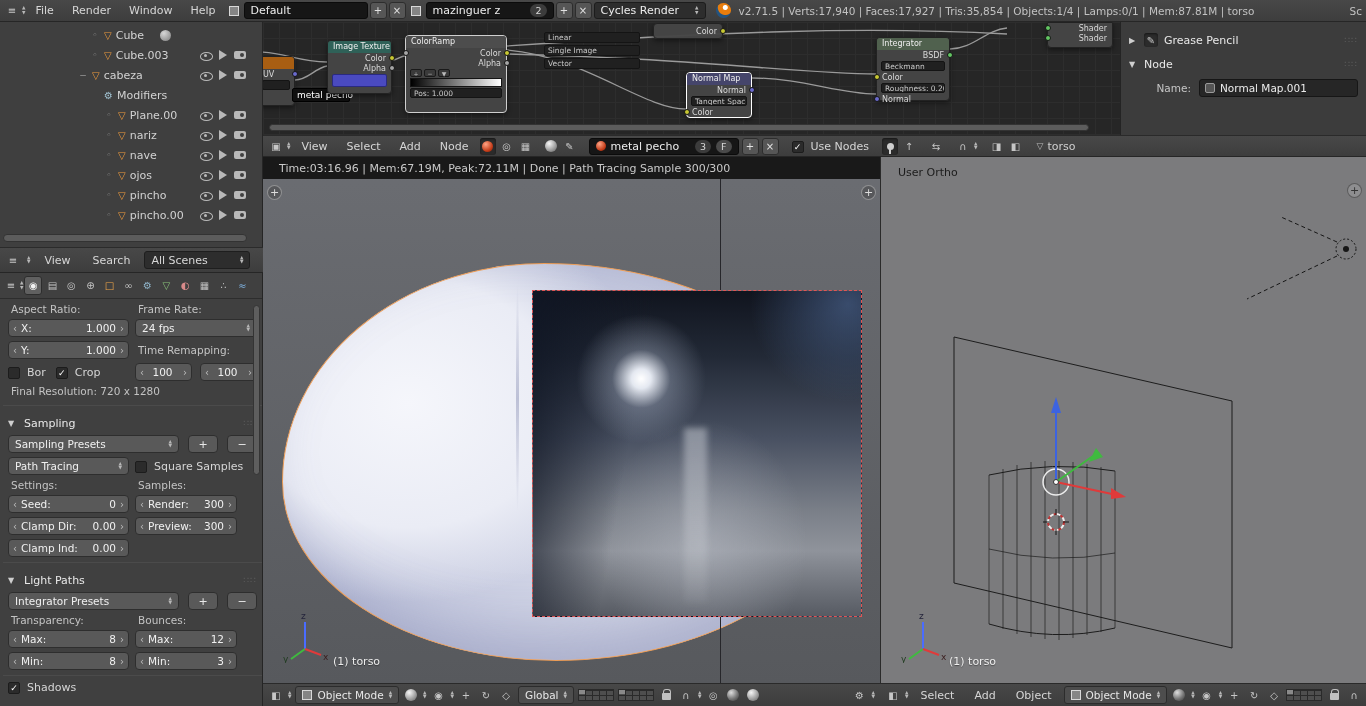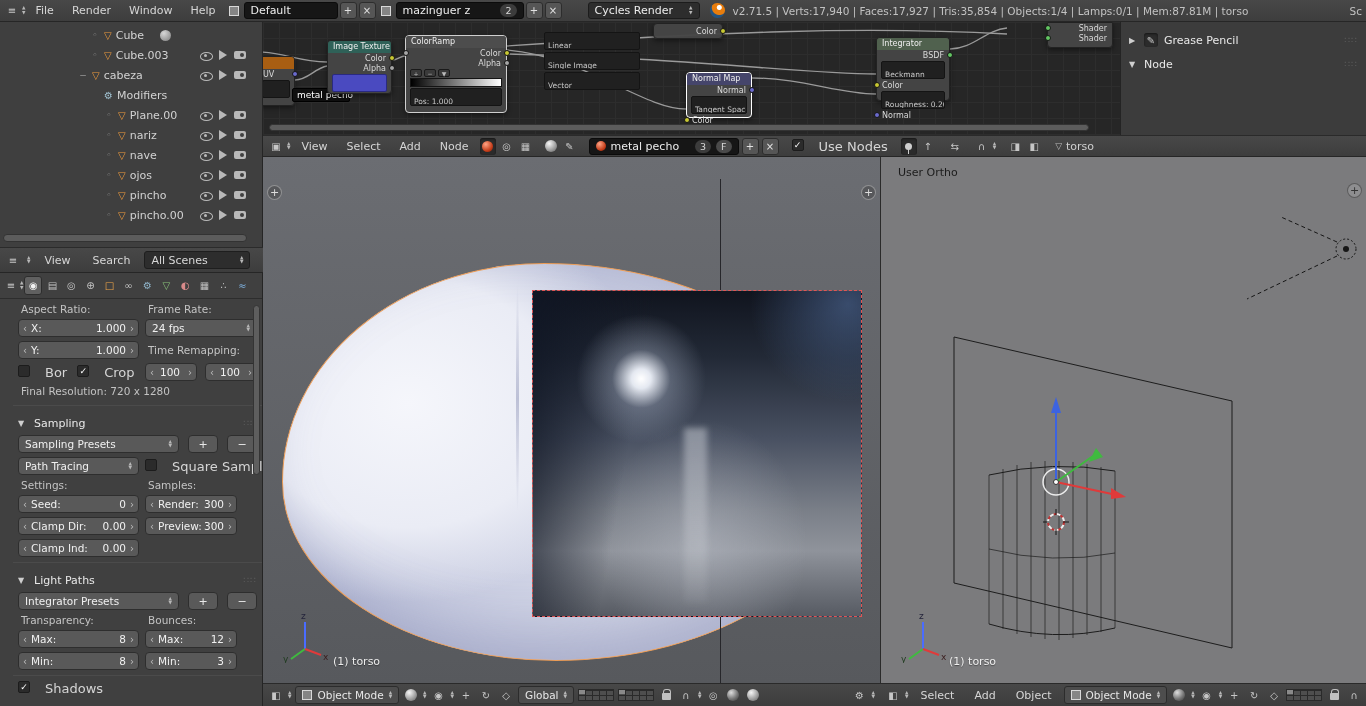--- a/index.html
+++ b/index.html
@@ -46,56 +46,56 @@
   .i-cam::after{content:"";position:absolute;right:2px;top:2px;width:4px;height:4px;background:#3f3f3f;border-radius:50%}
   .mat-dot{width:11px;height:11px;border-radius:50%;background:radial-gradient(circle at 35% 30%,#d6d6d6,#7c7c7c);margin-left:12px;flex:none}
   .hscroll{position:absolute;left:3px;top:212px;width:244px;height:8px;background:#5c5c5c;border:1px solid #333;border-radius:4px}
   #outliner-h{left:0;top:247px;width:263px;height:26px;display:flex;align-items:center;gap:6px;padding:0 5px;border-top:1px solid #2b2b2b}
   .dd{background:#2d2d2d;border:1px solid #1e1e1e;border-radius:3px;height:18px;display:inline-flex;align-items:center;padding:0 6px;gap:6px;color:#d8d8d8;white-space:nowrap;flex:none}
   
   #props{left:0;top:273px;width:263px;height:433px;background:#404040;border-right:1px solid #252525;overflow:hidden}
   #props-h{height:26px;display:flex;gap:1px;align-items:center;padding:0 3px;border-bottom:1px solid #2d2d2d}
   .ptab{width:18px;height:19px;display:inline-flex;align-items:center;justify-content:center;font-size:10px;color:#c3c3c3;border-radius:3px;flex:none}
   .ptab.active{background:#606060;border:1px solid #2d2d2d;color:#f2f2f2}
-  #props-content{height:407px;overflow:hidden;padding:4px 5px 0 18px}
+  #props-content{height:407px;overflow:hidden;padding:4px 5px 0 8px}
   .row2{display:flex;gap:6px;margin-bottom:4px}
   .col-l{width:121px;flex:none;display:flex}
   .col-r{flex:1;display:flex}
   .plabel{font-size:10.5px;color:#c3c3c3;padding-left:3px}
   .lblrow{height:15px;margin-bottom:1px}
   .stp{background:#595959;border:1px solid #2e2e2e;border-radius:4px;height:18px;display:flex;align-items:center;padding:0 2px;color:#f0f0f0;font-size:10.5px;flex:1}
   .stp::before{content:"‹";color:#bdbdbd;font-size:10px;padding:0 2px}
   .stp::after{content:"›";color:#bdbdbd;font-size:10px;padding:0 2px}
   .stp .l{flex:1;padding-left:2px}
   .stp .v{padding-right:2px}
   .stp.center .v{flex:1;text-align:center}
   .dd2{background:#595959;border:1px solid #2e2e2e;border-radius:4px;height:18px;display:flex;align-items:center;padding:0 6px;color:#f0f0f0;font-size:10.5px;flex:1;gap:4px}
   .dd2 .l{flex:1}
   .pm{width:30px;height:18px;background:#595959;border:1px solid #2e2e2e;border-radius:4px;display:flex;align-items:center;justify-content:center;color:#e8e8e8;flex:none;margin-left:3px}
   .chkgrp{display:flex;gap:10px;align-items:center}
-  .chk{display:inline-flex;align-items:flex-start;gap:15px;color:#d5d5d5;font-size:13px;white-space:nowrap}
+  .chk{display:inline-flex;align-items:flex-end;gap:7px;color:#d5d5d5;font-size:11px;white-space:nowrap}
   .chk .box{width:12px;height:12px;background:#2b2b2b;border:1px solid #1c1c1c;border-radius:2px;display:inline-flex;align-items:center;justify-content:center;color:#fff;font-size:9px;flex:none}
   .chk.on .box::after{content:"✓"}
   .phead{display:flex;align-items:center;gap:6px;height:24px;color:#e8e8e8;font-size:11px}
   .phead .tri{font-size:8px;color:#cfcfcf;width:10px}
   .grip{margin-left:auto;color:#5c5c5c;font-size:9px;letter-spacing:1px}
   .sep{height:1px;background:#323232;border-bottom:1px solid #4b4b4b;margin:5px -5px}
   .vscroll{position:absolute;right:2px;top:32px;width:7px;height:170px;background:#5e5e5e;border:1px solid #343434;border-radius:4px}
   
   #nodecanvas{left:263px;top:22px;width:1103px;height:113px;background-color:#262626;background-image:linear-gradient(#2d2d2d 1px,transparent 1px),linear-gradient(90deg,#2d2d2d 1px,transparent 1px);background-size:16px 16px;overflow:hidden}
   .node{position:absolute;background:rgba(70,70,70,.96);border:1px solid #222;border-radius:4px;box-shadow:0 2px 5px rgba(0,0,0,.45);font-size:8px;color:#dadada}
   .node.sel{border-color:#cfcfcf}
   .node.active{border-color:#fff}
   .nh{height:12px;line-height:12px;padding:0 5px;border-radius:3px 3px 0 0;font-size:8px;color:#eee;white-space:nowrap;overflow:hidden}
   .nrow{height:10px;display:flex;align-items:center;padding:0 5px;position:relative;white-space:nowrap}
   .nrow.r{justify-content:flex-end}
   .sock{position:absolute;width:6px;height:6px;border-radius:50%;border:1px solid #151515;top:2px}
   .sock.l{left:-3.5px}.sock.rr{right:-3.5px}
   .sock.yellow{background:#c8c832}.sock.gray{background:#a5a5a5}.sock.blue{background:#6a6acd}.sock.green{background:#63c763}
-  .nfield{background:#202020;border:1px solid #141414;border-radius:2px;height:10px;line-height:9px;margin:1px 4px;padding:8px 3px;color:#c8c8c8;font-size:7.5px;white-space:nowrap;overflow:hidden}
+  .nfield{background:#202020;border:1px solid #141414;border-radius:2px;height:10px;line-height:9px;margin:1px 4px;padding:0 3px;color:#c8c8c8;font-size:7.5px;white-space:nowrap;overflow:hidden}
   .ramp{height:9px;margin:1px 4px;background:linear-gradient(90deg,#000,#fff);border:1px solid #141414}
   .nbtns{display:flex;gap:2px;margin:1px 4px}
   .nbtn{width:12px;height:8px;background:#3a3a3a;border:1px solid #1a1a1a;border-radius:2px;color:#bbb;font-size:6px;display:flex;align-items:center;justify-content:center}
   .freefield{position:absolute;background:#0f0f0f;border:1px solid #000;border-radius:2px;color:#fff;font-size:9px;line-height:13px;padding:0 4px;white-space:nowrap}
   .nstack{position:absolute;display:flex;flex-direction:column;gap:2px}
   .nstack .nfield{margin:0;width:96px;height:11px;line-height:10px}
   #npanel{left:1120px;top:22px;width:246px;height:113px;background:#3c3c3c;border-left:1px solid #242424;overflow:hidden;font-size:11px;padding-top:6px}
   .np-head{display:flex;align-items:center;gap:6px;height:24px;padding:0 8px;color:#e8e8e8}
   .np-head .tri{font-size:8px;color:#cfcfcf;width:9px}
   .np-row{display:flex;align-items:center;height:23px;padding:0 8px;gap:8px}
@@ -134,35 +134,35 @@
 <div id="topbar" class="abs hdr">
   <span class="chip">≡</span>
   <span class="updn"></span>
   <span class="menu">File</span>
   <span class="menu">Render</span>
   <span class="menu">Window</span>
   <span class="menu">Help</span>
   <span class="chip">
       <span class="i-cube"></span>
     </span>
-  <span class="darkfield" style="width:94px">
+  <span class="darkfield" style="width:124px">
       <span>Default</span>
     </span>
   <span class="minibtn">+</span>
   <span class="minibtn">×</span>
   <span class="chip">
       <span class="i-cube"></span>
     </span>
   <span class="darkfield" style="width:128px">
       <span style="flex:1">mazinguer z</span>
       <span class="badge">2</span>
     </span>
   <span class="minibtn">+</span>
   <span class="minibtn">×</span>
-  <span class="darkfield" style="background:#2d2d2d;border-color:#1c1c1c;width:112px;margin-left:24px">
+  <span class="darkfield" style="background:#2d2d2d;border-color:#1c1c1c;width:112px;margin-left:0">
       <span style="flex:1">Cycles Render</span>
       <span class="updn"></span>
     </span>
   <span class="blogo"></span>
   <span class="stats">v2.71.5 | Verts:17,940 | Faces:17,927 | Tris:35,854 | Objects:1/4 | Lamps:0/1 | Mem:87.81M | torso</span>
   <span class="spacer"></span>
   <span class="stats">Sc</span>
 </div>
 
 <div id="outliner" class="abs">
@@ -585,20 +585,27 @@
     <span class="tri">▶</span>
     <span class="chip pressed" style="height:14px;min-width:14px">✎</span>
     <span>Grease Pencil</span>
       <span class="grip">∷∷</span>
   </div>
   <div class="np-head">
     <span class="tri">▼</span>
       <span>Node</span>
       <span class="grip">∷∷</span>
   </div>
+  <div class="np-row">
+    <span class="np-lbl">Name:</span>
+    <span class="np-field">
+        <span class="np-ico"></span>
+        <span>Normal Map.001</span>
+      </span>
+  </div>
 </div>
 
 <div id="nodeheader" class="abs hdr">
   <span class="chip">▣</span>
   <span class="updn"></span>
   <span class="menu">View</span>
   <span class="menu">Select</span>
   <span class="menu">Add</span>
   <span class="menu">Node</span>
   <span class="chip pressed">
@@ -634,20 +641,23 @@
   <span style="display:inline-flex;align-items:center;gap:4px;margin-left:10px">
     <span style="color:#b9b9b9;font-size:9px">▽</span>
     <span style="color:#cfcfcf">torso</span>
   </span>
 </div>
 
 <div id="vpl" class="abs">
   <div class="torso"></div>
   <div class="planeline"></div>
   <div class="renderreg"></div>
+  <div id="vpl-info">
+      <span>Time:03:16.96 | Mem:67.19M, Peak:72.11M | Done | Path Tracing Sample 300/300</span>
+    </div>
   <div class="plus-w" style="left:4px;top:28px"></div>
   <div class="plus-w" style="left:598px;top:28px"></div>
   <svg class="gz" style="left:18px;top:452px" width="48" height="54">
     <line x1="24" y1="40" x2="24" y2="13" stroke="#4a6cff" stroke-width="2"></line>
     <line x1="24" y1="40" x2="10" y2="50" stroke="#3fba3f" stroke-width="2"></line>
     <line x1="24" y1="40" x2="40" y2="46" stroke="#e03a3a" stroke-width="2"></line>
     <text x="20" y="10" font-size="9" fill="#23233a">z</text>
     <text x="2" y="53" font-size="9" fill="#1e3a1e">y</text>
     <text x="42" y="51" font-size="9" fill="#3a1e1e">x</text>
   </svg>

